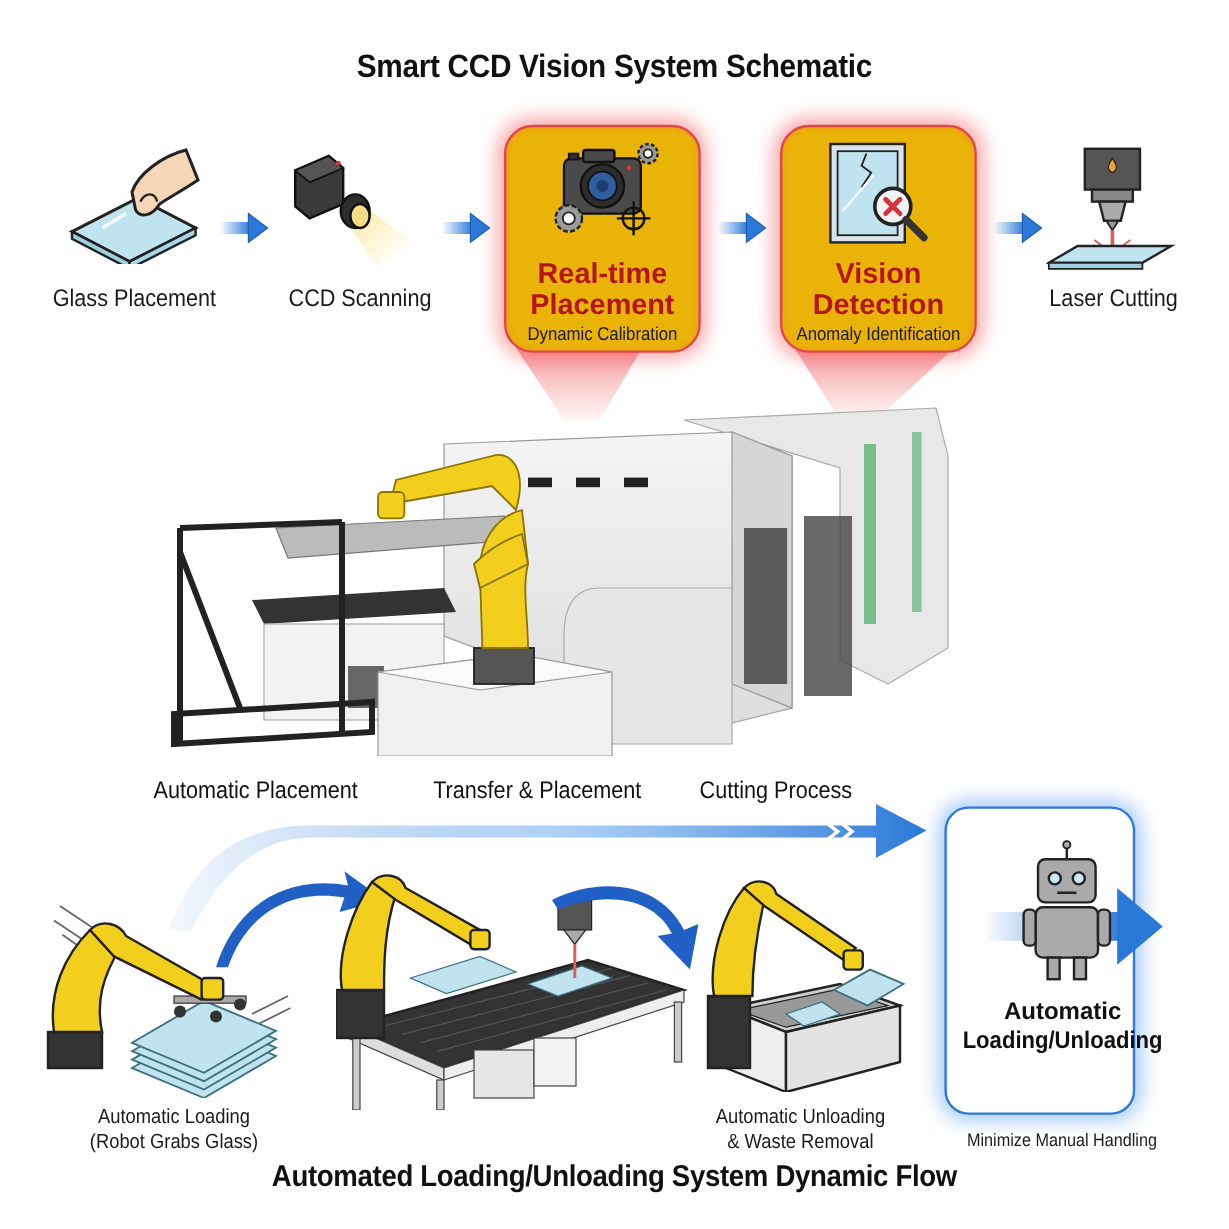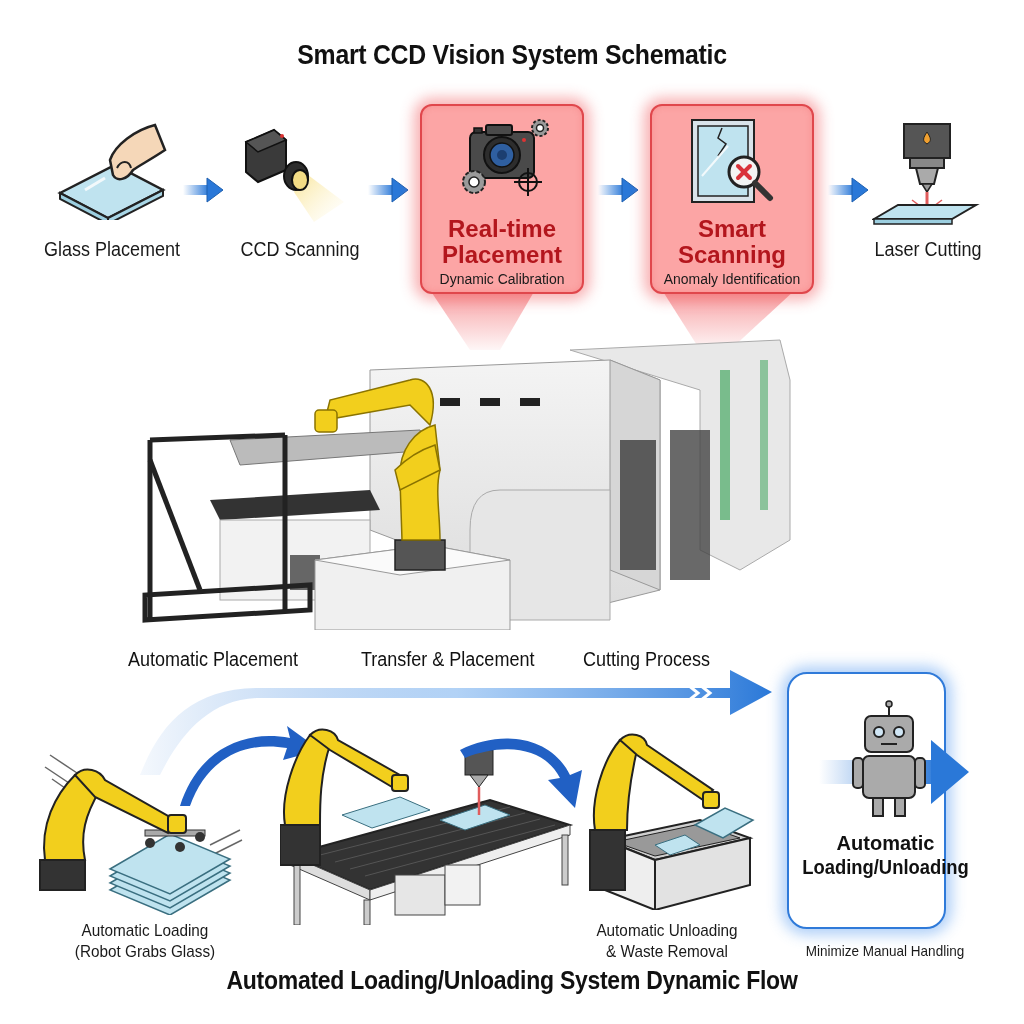--- a/index.html
+++ b/index.html
@@ -18,21 +18,21 @@
     font-size: 25px; font-weight: bold; color: #111; letter-spacing: -0.3px;
     transform: scaleX(0.92);
   }
 
   .step-label {
     position: absolute; font-size: 20px; color: #1a1a1a; text-align: center; white-space: nowrap;
     transform: scaleX(0.9);
   }
 
   .callout {
-    position: absolute; background: #fca5a5; border: 2px solid #e0474c; border-radius: 12px;
+    position: absolute; background: #eab308; border: 2px solid #e0474c; border-radius: 24px;
     box-shadow: 0 0 14px 6px rgba(240,80,85,0.45), inset 0 0 6px rgba(240,80,85,0.25);
     text-align: center;
   }
   .callout .head {
     position: absolute; left: 0; width: 100%; color: #b3161d; font-weight: bold;
     font-size: 24px; line-height: 26px;
   }
   .callout .sub {
     position: absolute; left: 0; width: 100%; color: #1a1a1a; font-size: 15.5px;
     transform: scaleX(0.9);
@@ -138,22 +138,22 @@
   <svg class="abs" style="left:36px;top:10px" width="90" height="90" viewBox="0 0 90 90">
     <rect x="4" y="4" width="62" height="82" fill="#d9e3ea" stroke="#222" stroke-width="2"></rect>
     <rect x="10" y="10" width="50" height="70" fill="#bfe3ef" stroke="#222" stroke-width="1.5"></rect>
     <polyline points="34,12 30,22 38,28 30,40" fill="none" stroke="#222" stroke-width="1.5"></polyline>
     <line x1="14" y1="60" x2="40" y2="30" stroke="#fff" stroke-width="2" opacity="0.8"></line>
     <circle cx="56" cy="56" r="15" fill="#f3f3f3" stroke="#222" stroke-width="3"></circle>
     <line x1="67" y1="67" x2="82" y2="82" stroke="#333" stroke-width="6" stroke-linecap="round"></line>
     <line x1="50" y1="50" x2="62" y2="62" stroke="#d9323a" stroke-width="4" stroke-linecap="round"></line>
     <line x1="62" y1="50" x2="50" y2="62" stroke="#d9323a" stroke-width="4" stroke-linecap="round"></line>
   </svg>
-  <div class="head" style="top:110px">Smart</div>
-  <div class="head" style="top:136px">Scanning</div>
+  <div class="head" style="top:110px">Vision</div>
+  <div class="head" style="top:136px">Detection</div>
   <div class="sub" style="top:164px">Anomaly Identification</div>
 </div>
 
 <svg class="abs" style="left:828px;top:176px" width="42" height="28" viewBox="0 0 42 28">
   <rect x="0" y="9" width="26" height="10" fill="url(#ag1)"></rect>
   <polygon points="24,2 40,14 24,26" fill="#2a78d8" stroke="#1d5fb0" stroke-width="1"></polygon>
 </svg>
 
 <svg class="abs" style="left:872px;top:122px" width="110" height="110" viewBox="0 0 110 110">
   <rect x="32" y="2" width="46" height="34" fill="#555" stroke="#222" stroke-width="2"></rect>

